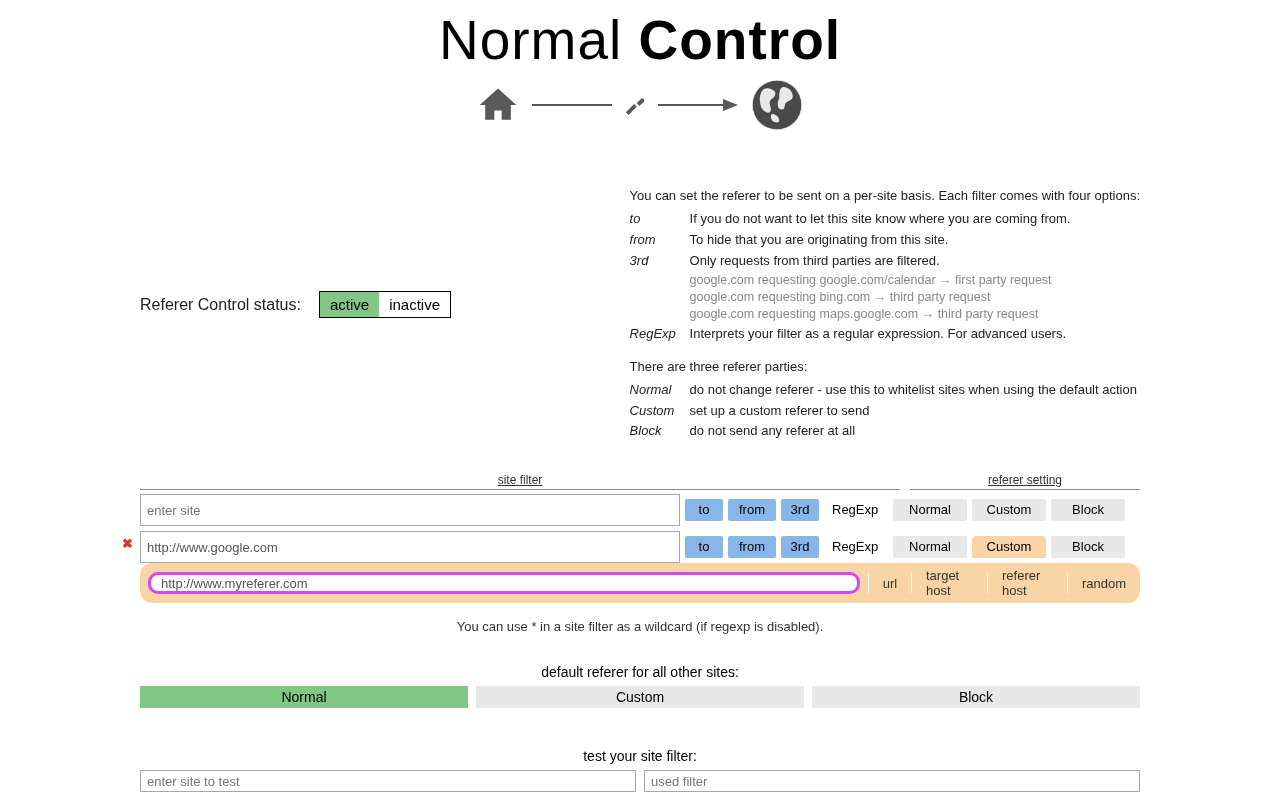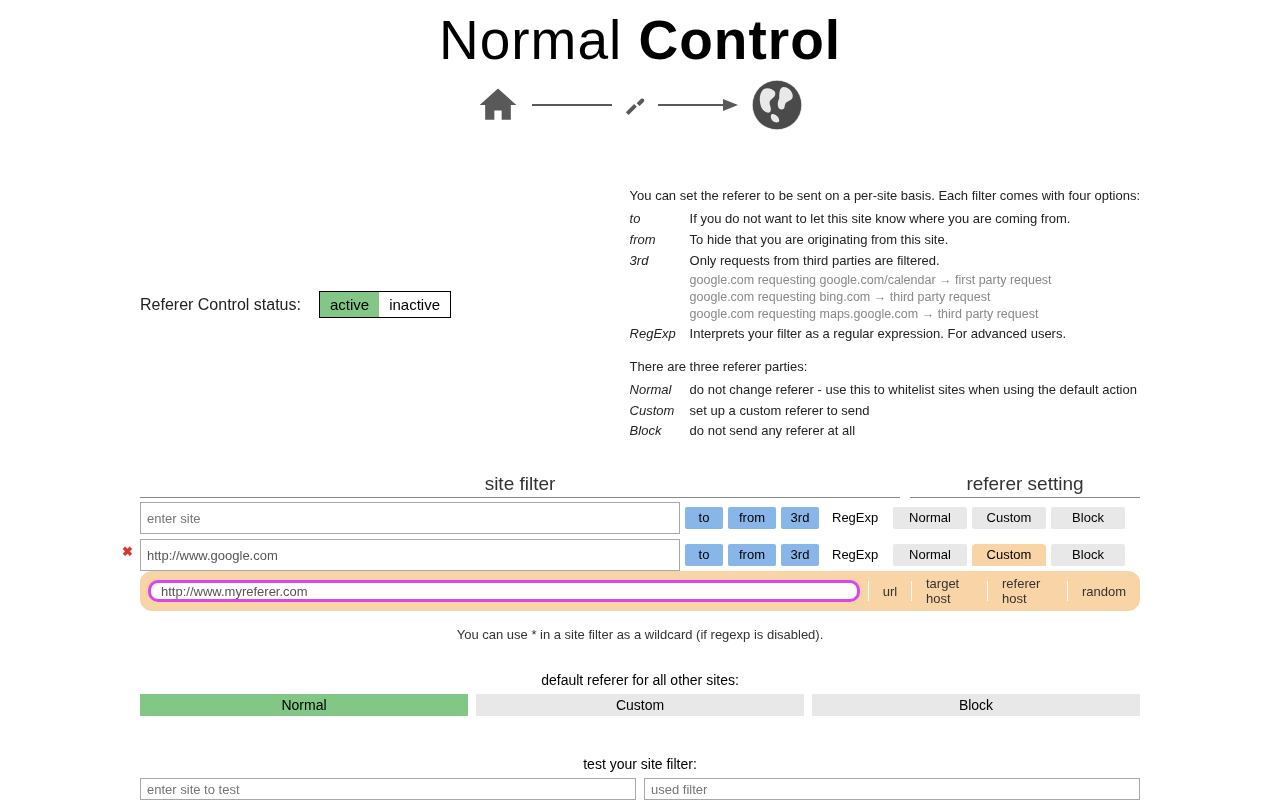--- a/index.html
+++ b/index.html
@@ -64,23 +64,24 @@
   }
   .help .intro { margin-bottom: 4px; }
   .opt-row { display: flex; margin-bottom: 2px; }
   .opt-term { width: 60px; font-style: italic; flex-shrink: 0; }
   .opt-desc { flex: 1; }
   .examples { color: #888; font-size: 12.5px; line-height: 1.35; margin-top: 2px; }
   .section2 { margin-top: 14px; margin-bottom: 4px; }
   .filter-area { margin: 0 120px; }
   .filter-headers {
     display: flex;
-    font-size: 19px;
+    font-size: 12px;
     color: #333;
     margin-bottom: 4px;
+    text-decoration: underline;
   }
   .fh-left {
     flex: 0 0 760px;
     text-align: center;
     border-bottom: 1px solid #888;
     padding-bottom: 2px;
   }
   .fh-gap { width: 10px; }
   .fh-right {
     flex: 1;

